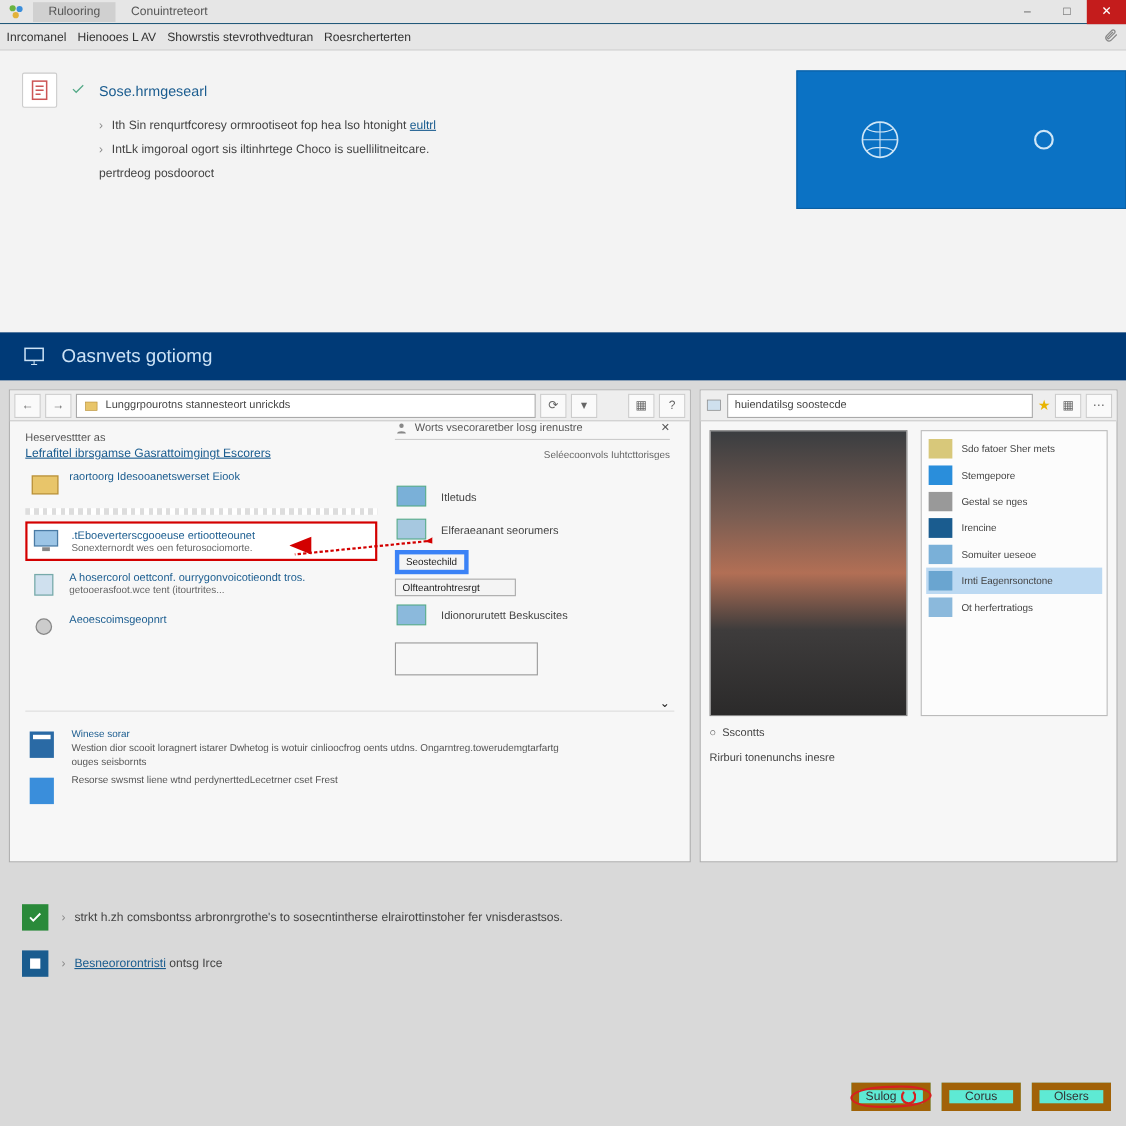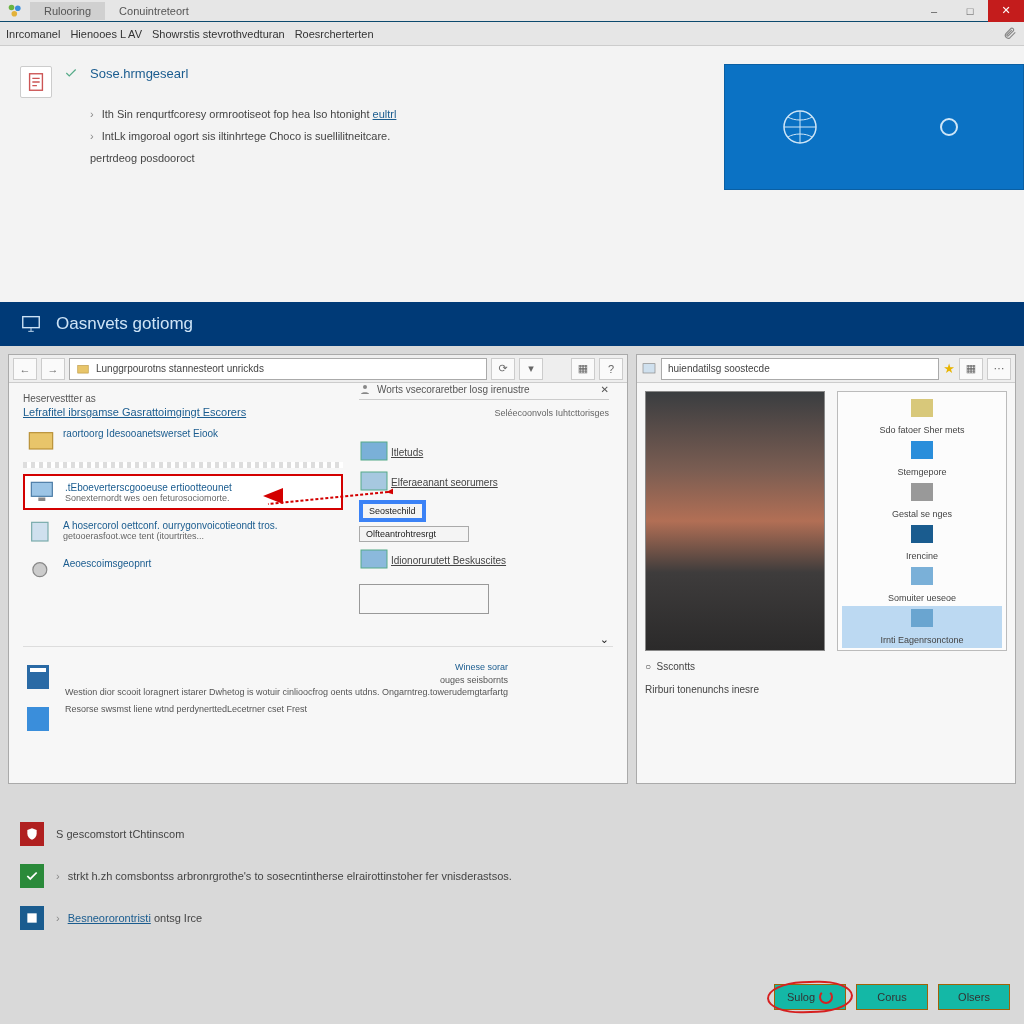--- a/index.html
+++ b/index.html
@@ -14,21 +14,21 @@
 .tb-spacer { flex: 1; }
 .tb-btn { width: 36px; height: 22px; display:flex; align-items:center; justify-content:center; color:#555; }
 .tb-close { background: #c41c1c; color: #fff; }
 
 
 .menubar { display: flex; align-items:center; height: 24px; background: #e6e6e6; border-bottom: 1px solid #ccc; padding: 0 6px; gap: 10px; font-size: 11px; color: #333; }
 
 
 .upper { position: relative; height: 256px; background: #f3f3f3; }
 .upper-left { padding: 12px 20px; width: 700px; }
-.step-row { display:flex; align-items:flex-start; gap: 12px; margin: 8px 0; }
+.step-row { display:flex; align-items:center; gap: 12px; margin: 8px 0; }
 .step-icon { width: 32px; height: 32px; background: #fff; border: 1px solid #ccc; border-radius: 2px; display:flex; align-items:center; justify-content:center; }
 .step-icon svg { width: 22px; height: 22px; }
 .step-title { color: #1a5c8f; font-size: 13px; }
 .sub { margin: 10px 0 4px 70px; font-size: 11px; color: #444; }
 .sub .link { color: #1a5c8f; text-decoration: underline; }
 .chev::before { content: "›"; margin-right: 8px; color: #888; }
 .bluebox { position:absolute; top: 18px; right: 0; width: 300px; height: 126px; background: #0b72c4; border: 1px solid #0a5fa3; display:flex; align-items:center; justify-content:space-around; }
 .bluebox svg { width: 40px; height: 40px; }
 
 
@@ -53,54 +53,54 @@
 .cp-item { display:flex; align-items:flex-start; gap: 8px; margin: 6px 0; padding: 4px; }
 .cp-item .icon { width: 28px; height: 24px; display:flex; align-items:center; justify-content:center; flex-shrink:0; }
 .cp-item-title { color: #1a5c8f; font-size: 10px; }
 .cp-item-sub { color: #666; font-size: 9px; }
 
 .highlight { border: 2px solid #d30000; background: #fff; align-items: center; }
 .arrow { position:absolute; left: 240px; top: 62px; }
 
 .cp-right-col { position:absolute; left: 350px; top: 0; width: 250px; }
 .perso-head { display:flex; align-items:center; gap:6px; font-size: 10px; color:#555; border-bottom: 1px solid #ccc; padding-bottom: 4px; margin-bottom: 8px; }
-.side-item { display:flex; align-items:center; gap:0; margin: 6px 0; font-size: 10px; color:#444;text-decoration:underline; }
+.side-item { display:flex; align-items:center; gap:10px; margin: 6px 0; font-size: 10px; color:#444; }
 .side-item .icon { width: 32px; height: 24px; }
 .empty-box { width: 130px; height: 30px; border: 1px solid #999; margin-top: 12px; }
 
 .cp-bottom { margin-top: 60px; border-top: 1px solid #ddd; padding-top: 10px; }
-.bottom-row { display:flex; gap:10px; align-items:flex-start; margin: 4px 0; text-align: right; }
+.bottom-row { display:flex; gap:10px; align-items:flex-start; margin: 4px 0; }
 .bottom-icon { width: 32px; height: 32px; display:flex; align-items:center; justify-content:center; }
 .bottom-text { font-size: 9px; color:#555; line-height: 1.4; }
 
 
 .rp-toolbar .star { color: #e8b400; font-size: 13px; }
 .rp-body { padding: 8px; position:relative; }
 .preview { width: 180px; height: 260px; background: linear-gradient(#3a3d40 0%, #7a5d52 30%, #b26f55 50%, #3e3c3c 70%, #2b2a2a 100%); border: 1px solid #888; }
 .rp-side { position:absolute; right: 8px; top: 8px; width: 170px; border: 1px solid #bbb; padding: 4px; background:#fcfcfc; height: 260px; overflow:hidden; }
-.rp-list-item { display:flex; align-items:center; gap:8px; padding: 3px 2px; font-size: 9px; color:#444;flex-direction:column; }
+.rp-list-item { display:flex; align-items:center; gap:8px; padding: 3px 2px; font-size: 9px; color:#444; }
 .rp-list-item .icon { width: 22px; height: 18px; }
 .rp-list-item.selected { background: #bcd9f2; }
 .rp-desc { font-size: 9px; color:#555; margin-top: 12px; line-height: 1.3; }
 .rp-radio { margin-top: 10px; font-size: 10px; color:#444; }
 .rp-foot { margin-top: 12px; font-size: 10px; color:#444; }
 
 
 .lower { padding: 12px 20px; }
 .lower-item { display:flex; align-items:center; gap: 12px; margin: 18px 0; }
 .lower-icon { width: 24px; height: 24px; display:flex; align-items:center; justify-content:center; color:#fff; }
 .lower-red { background: #b02020; }
 .lower-green { background: #2a8a3a; }
 .lower-blue { background: #1a5c8f; }
 .lower-text { font-size: 11px; color: #444; }
 .lower-link { color: #1a5c8f; text-decoration: underline; }
 
 
 .footer { position: fixed; bottom: 14px; right: 14px; display:flex; gap: 10px; }
-.btn { min-width: 72px; height: 26px; border: 1px solid #a16207; background: #14b8a6; font-size: 11px; color:#333; display:flex; align-items:center; justify-content:center; gap:4px; }
+.btn { min-width: 72px; height: 26px; border: 7px solid #a16207; background: #5eead4; font-size: 11px; color:#333; display:flex; align-items:center; justify-content:center; gap:4px; }
 .btn.circled { position: relative; }
 .btn.circled::after { content:""; position:absolute; inset:-4px -8px; border: 2px solid #d62020; border-radius: 50%/60%; transform: rotate(-2deg); }
 .btn .redspin { width:14px; height:14px; border:2px solid #d62020; border-radius:50%; border-top-color:transparent; }
 
 svg { flex-shrink: 0; }
 </style>
 </head>
 <body>
 
 <div class="titlebar">
@@ -287,22 +287,22 @@
       <div class="cp-bottom">
         <div class="bottom-row">
           <div class="bottom-icon">
               <svg viewBox="0 0 32 32">
                 <rect x="4" y="4" width="22" height="24" fill="#2a6aa5"></rect>
                 <rect x="7" y="7" width="16" height="4" fill="#fff"></rect>
               </svg>
             </div>
           <div class="bottom-text">
             <div style="color:#1a5c8f">Winese sorar</div>
+            <div>Westion dior scooit loragnert istarer Dwhetog is wotuir cinlioocfrog oents utdns. Ongarntreg.towerudemgtarfartg</div>
             <div>ouges seisbornts</div>
-            <div>Westion dior scooit loragnert istarer Dwhetog is wotuir cinlioocfrog oents utdns. Ongarntreg.towerudemgtarfartg</div>
           </div>
         </div>
         <div class="bottom-row">
           <div class="bottom-icon">
               <svg viewBox="0 0 32 32">
                 <rect x="4" y="4" width="22" height="24" fill="#3a8edb"></rect>
               </svg>
             </div>
           <div class="bottom-text">Resorse swsmst liene wtnd perdynerttedLecetrner cset Frest</div>
         </div>
@@ -369,28 +369,20 @@
           </div>
       </div>
       <div class="rp-radio">○&nbsp;&nbsp;<span>Sscontts</span></div>
       <div class="rp-foot">Rirburi tonenunchs inesre</div>
     </div>
   </div>
 </div>
 
 <div class="lower">
   <div class="lower-item">
-    <div class="lower-icon lower-red">
-        <svg width="14" height="14" viewBox="0 0 24 24" fill="#fff">
-          <path d="M12 2l8 3v6c0 5-3 9-8 11-5-2-8-6-8-11V5z"></path>
-        </svg>
-      </div>
-    <div class="lower-text">S gescomstort tChtinscom</div>
-  </div>
-  <div class="lower-item">
     <div class="lower-icon lower-green">
         <svg width="14" height="14" viewBox="0 0 24 24" fill="none" stroke="#fff" stroke-width="3">
           <path d="M4 12l5 5L20 6"></path>
         </svg>
       </div>
     <div class="lower-text chev">strkt h.zh comsbontss arbronrgrothe's to sosecntintherse elrairottinstoher fer vnisderastsos.</div>
   </div>
   <div class="lower-item">
     <div class="lower-icon lower-blue">
         <svg width="14" height="14" viewBox="0 0 24 24" fill="#fff">

